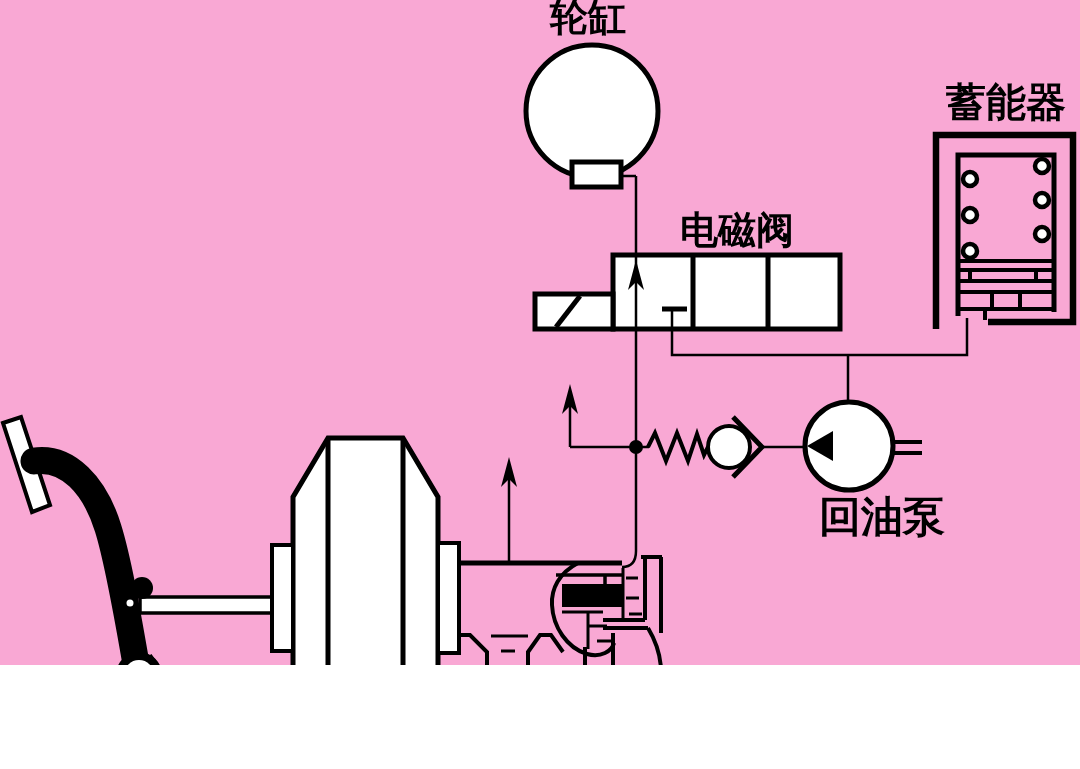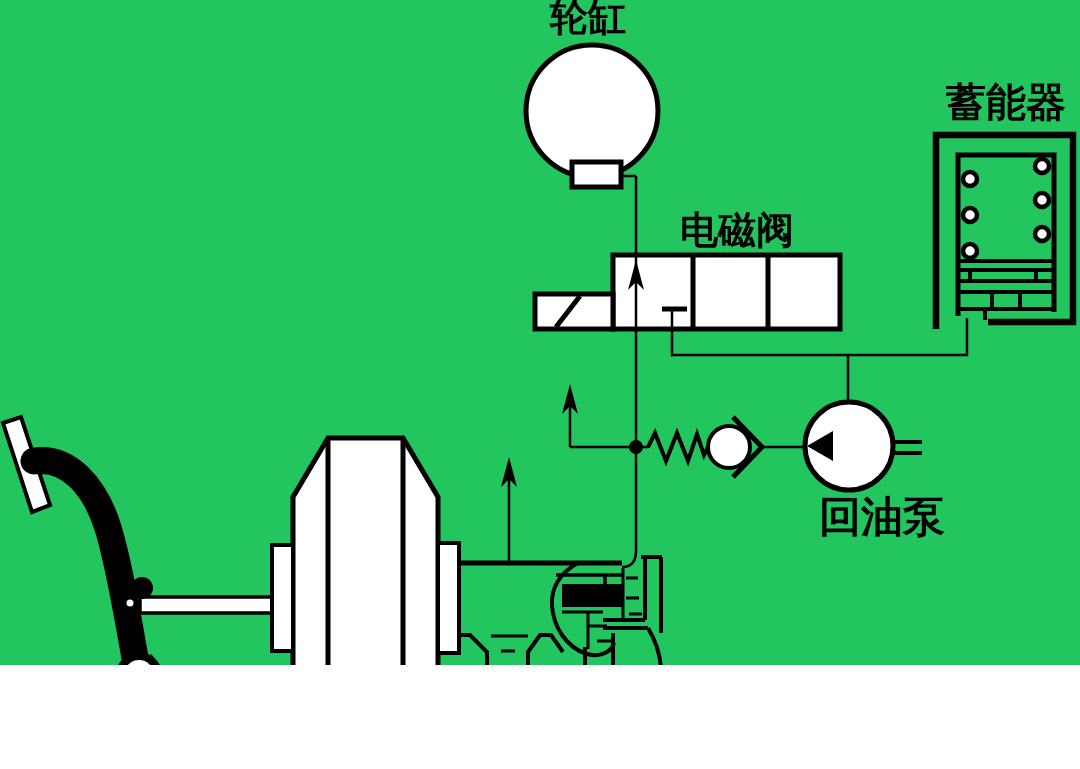--- a/index.html
+++ b/index.html
@@ -1,16 +1,16 @@
 <!DOCTYPE html>
 <html><head>
 <meta charset="utf-8">
 <style>
   html,body{margin:0;padding:0;background:#fff;}
-  #stage{position:relative;width:1080px;height:665px;background:#22c55e;overflow:hidden;}
+  #stage{position:relative;width:1080px;height:665px;background:#f9a8d4;overflow:hidden;}
   svg{display:block;}
   .lbl{font-family:"Liberation Serif","DejaVu Serif",serif;font-weight:bold;fill:#000;}
 </style>
 </head>
 <body>
 
 <div id="stage">
 <svg width="1080" height="769" viewBox="0 0 1080 769" xmlns="http://www.w3.org/2000/svg">
 
   <g>

